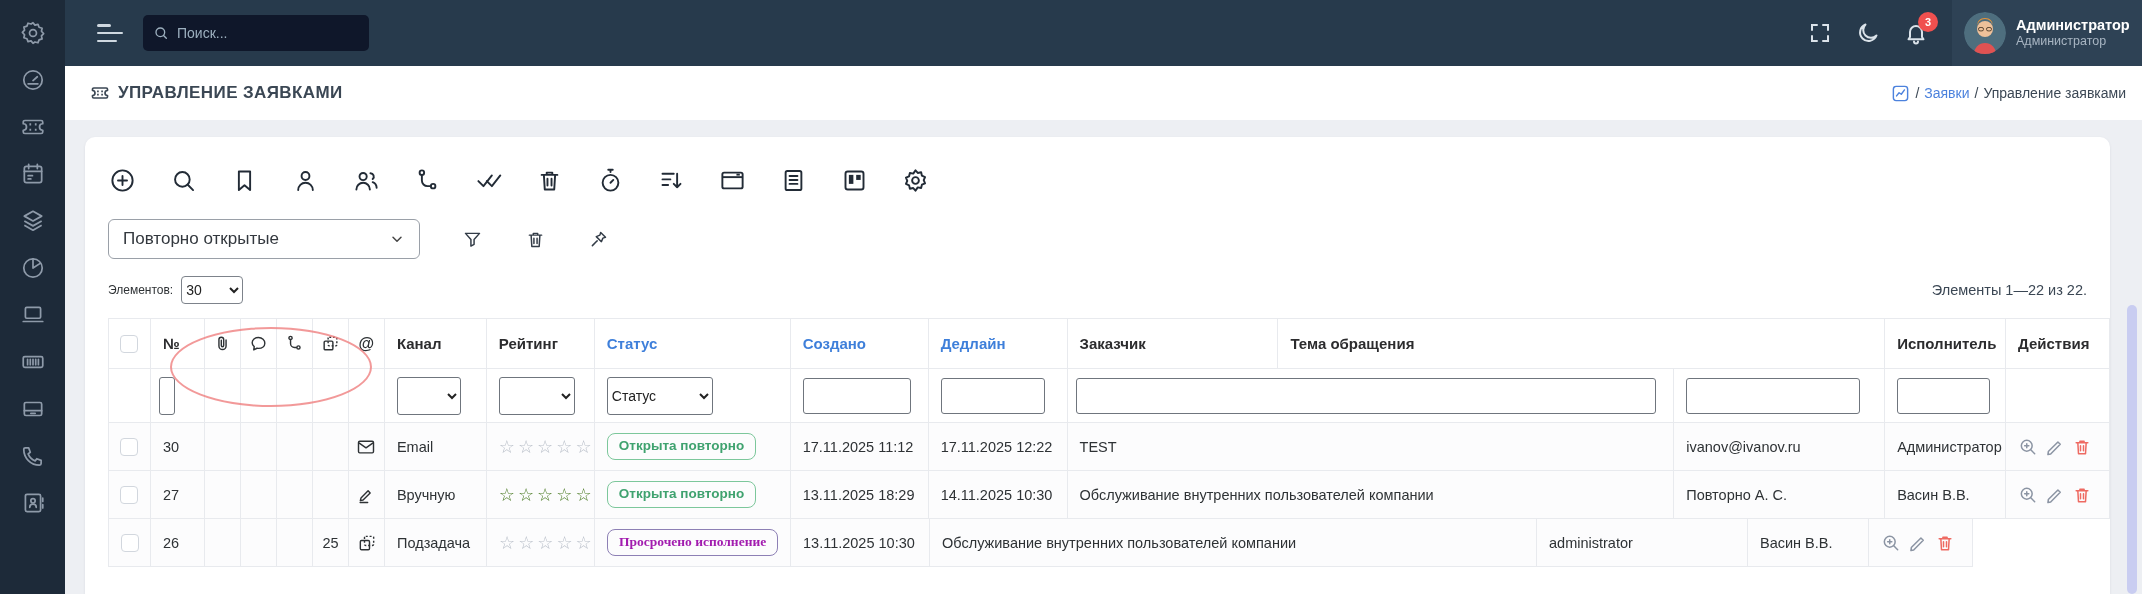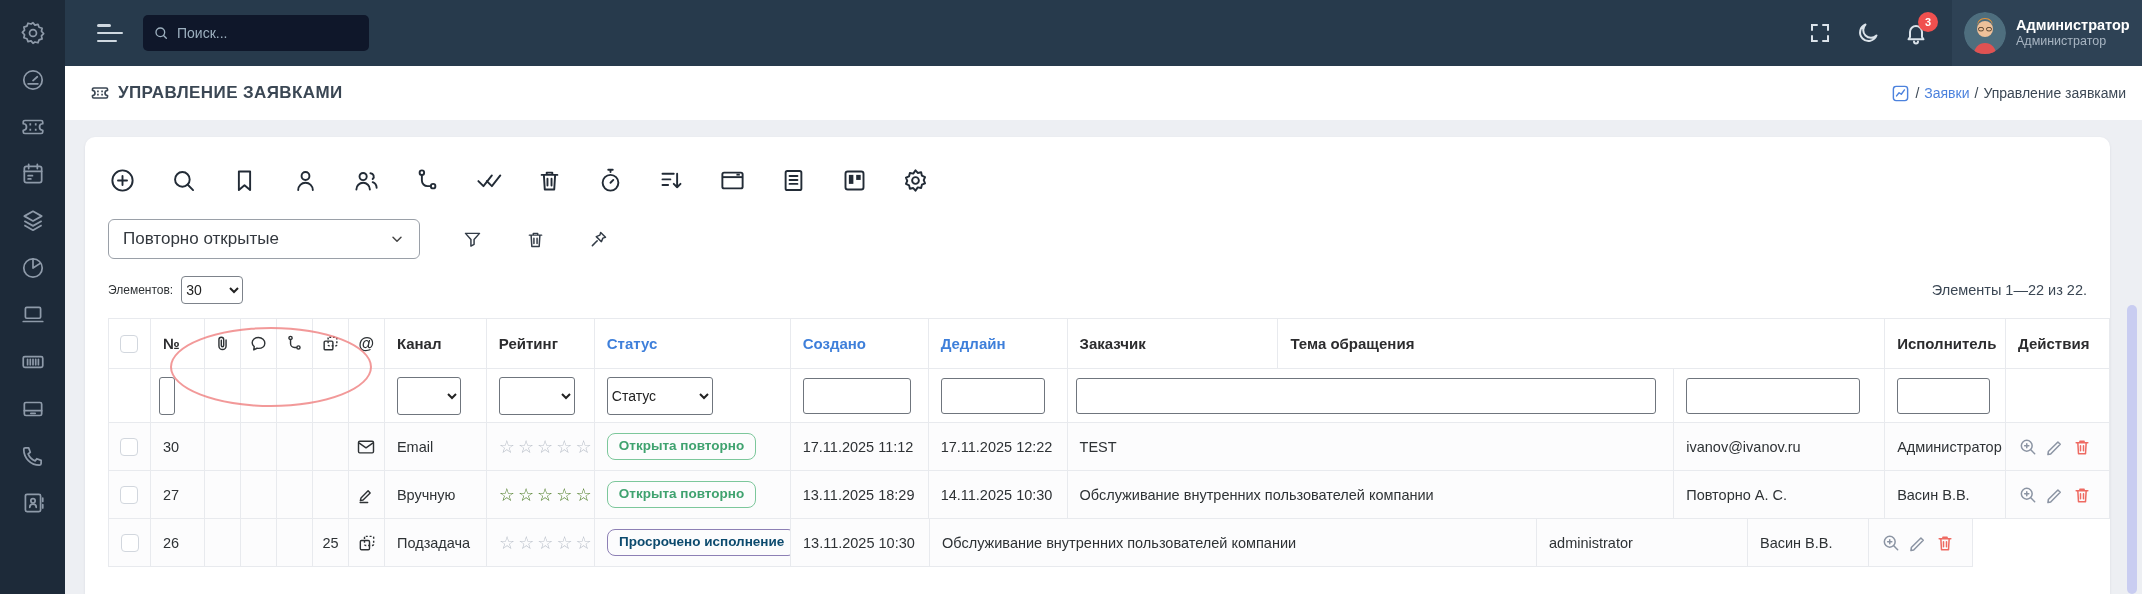--- a/index.html
+++ b/index.html
@@ -95,21 +95,21 @@
               border-radius:4px; background:#fff; cursor:pointer; }
   .f-input { height:36px; border:1px solid #6f757d; border-radius:3px; background:#fff; font-size:14px; padding:0 6px; outline:none; color:#222; }
   .f-select { height:38px; border:1px solid #6f757d; border-radius:3px; background:#fff; font-size:14px; color:#222; }
   .row-ic { width:20px; height:20px; color:#2e3235; }
   .row-ic svg { width:20px; height:20px; }
   .stars { font-size:18px; letter-spacing:3px; }
   .stars.muted { color:#b9bfc9; }
   .stars.active { color:#4e7d28; }
   .tbadge { display:inline-block; padding:5px 11px; border-radius:8px; font-size:13.5px; font-weight:600; border:1.5px solid; line-height:1.1; }
   .tbadge.green { color:#3fa26f; border-color:#7cc79b; }
-  .tbadge.purple { color:#0c4a6e; border-color:#8d80b5; }
+  .tbadge.purple { color:#a21caf; border-color:#8d80b5;font-family:Liberation Serif, serif; }
   .act-btn { width:20px; height:20px; margin-right:7px; cursor:pointer; color:#8b94a3; }
   .act-btn.red { color:#ee6a62; }
   .act-btn svg { width:20px; height:20px; }
 
   .red-ellipse { position:absolute; left:85px; top:190px; width:202px; height:80px; border:2px solid rgba(239,128,128,.8);
                  border-radius:50%; pointer-events:none; z-index:6; }
   .scroll-thumb { position:absolute; right:5px; top:305px; width:10px; height:289px; background:#c9cdf1; border-radius:5px; z-index:7; cursor:pointer; }
 </style>
 </head>
 <body>

